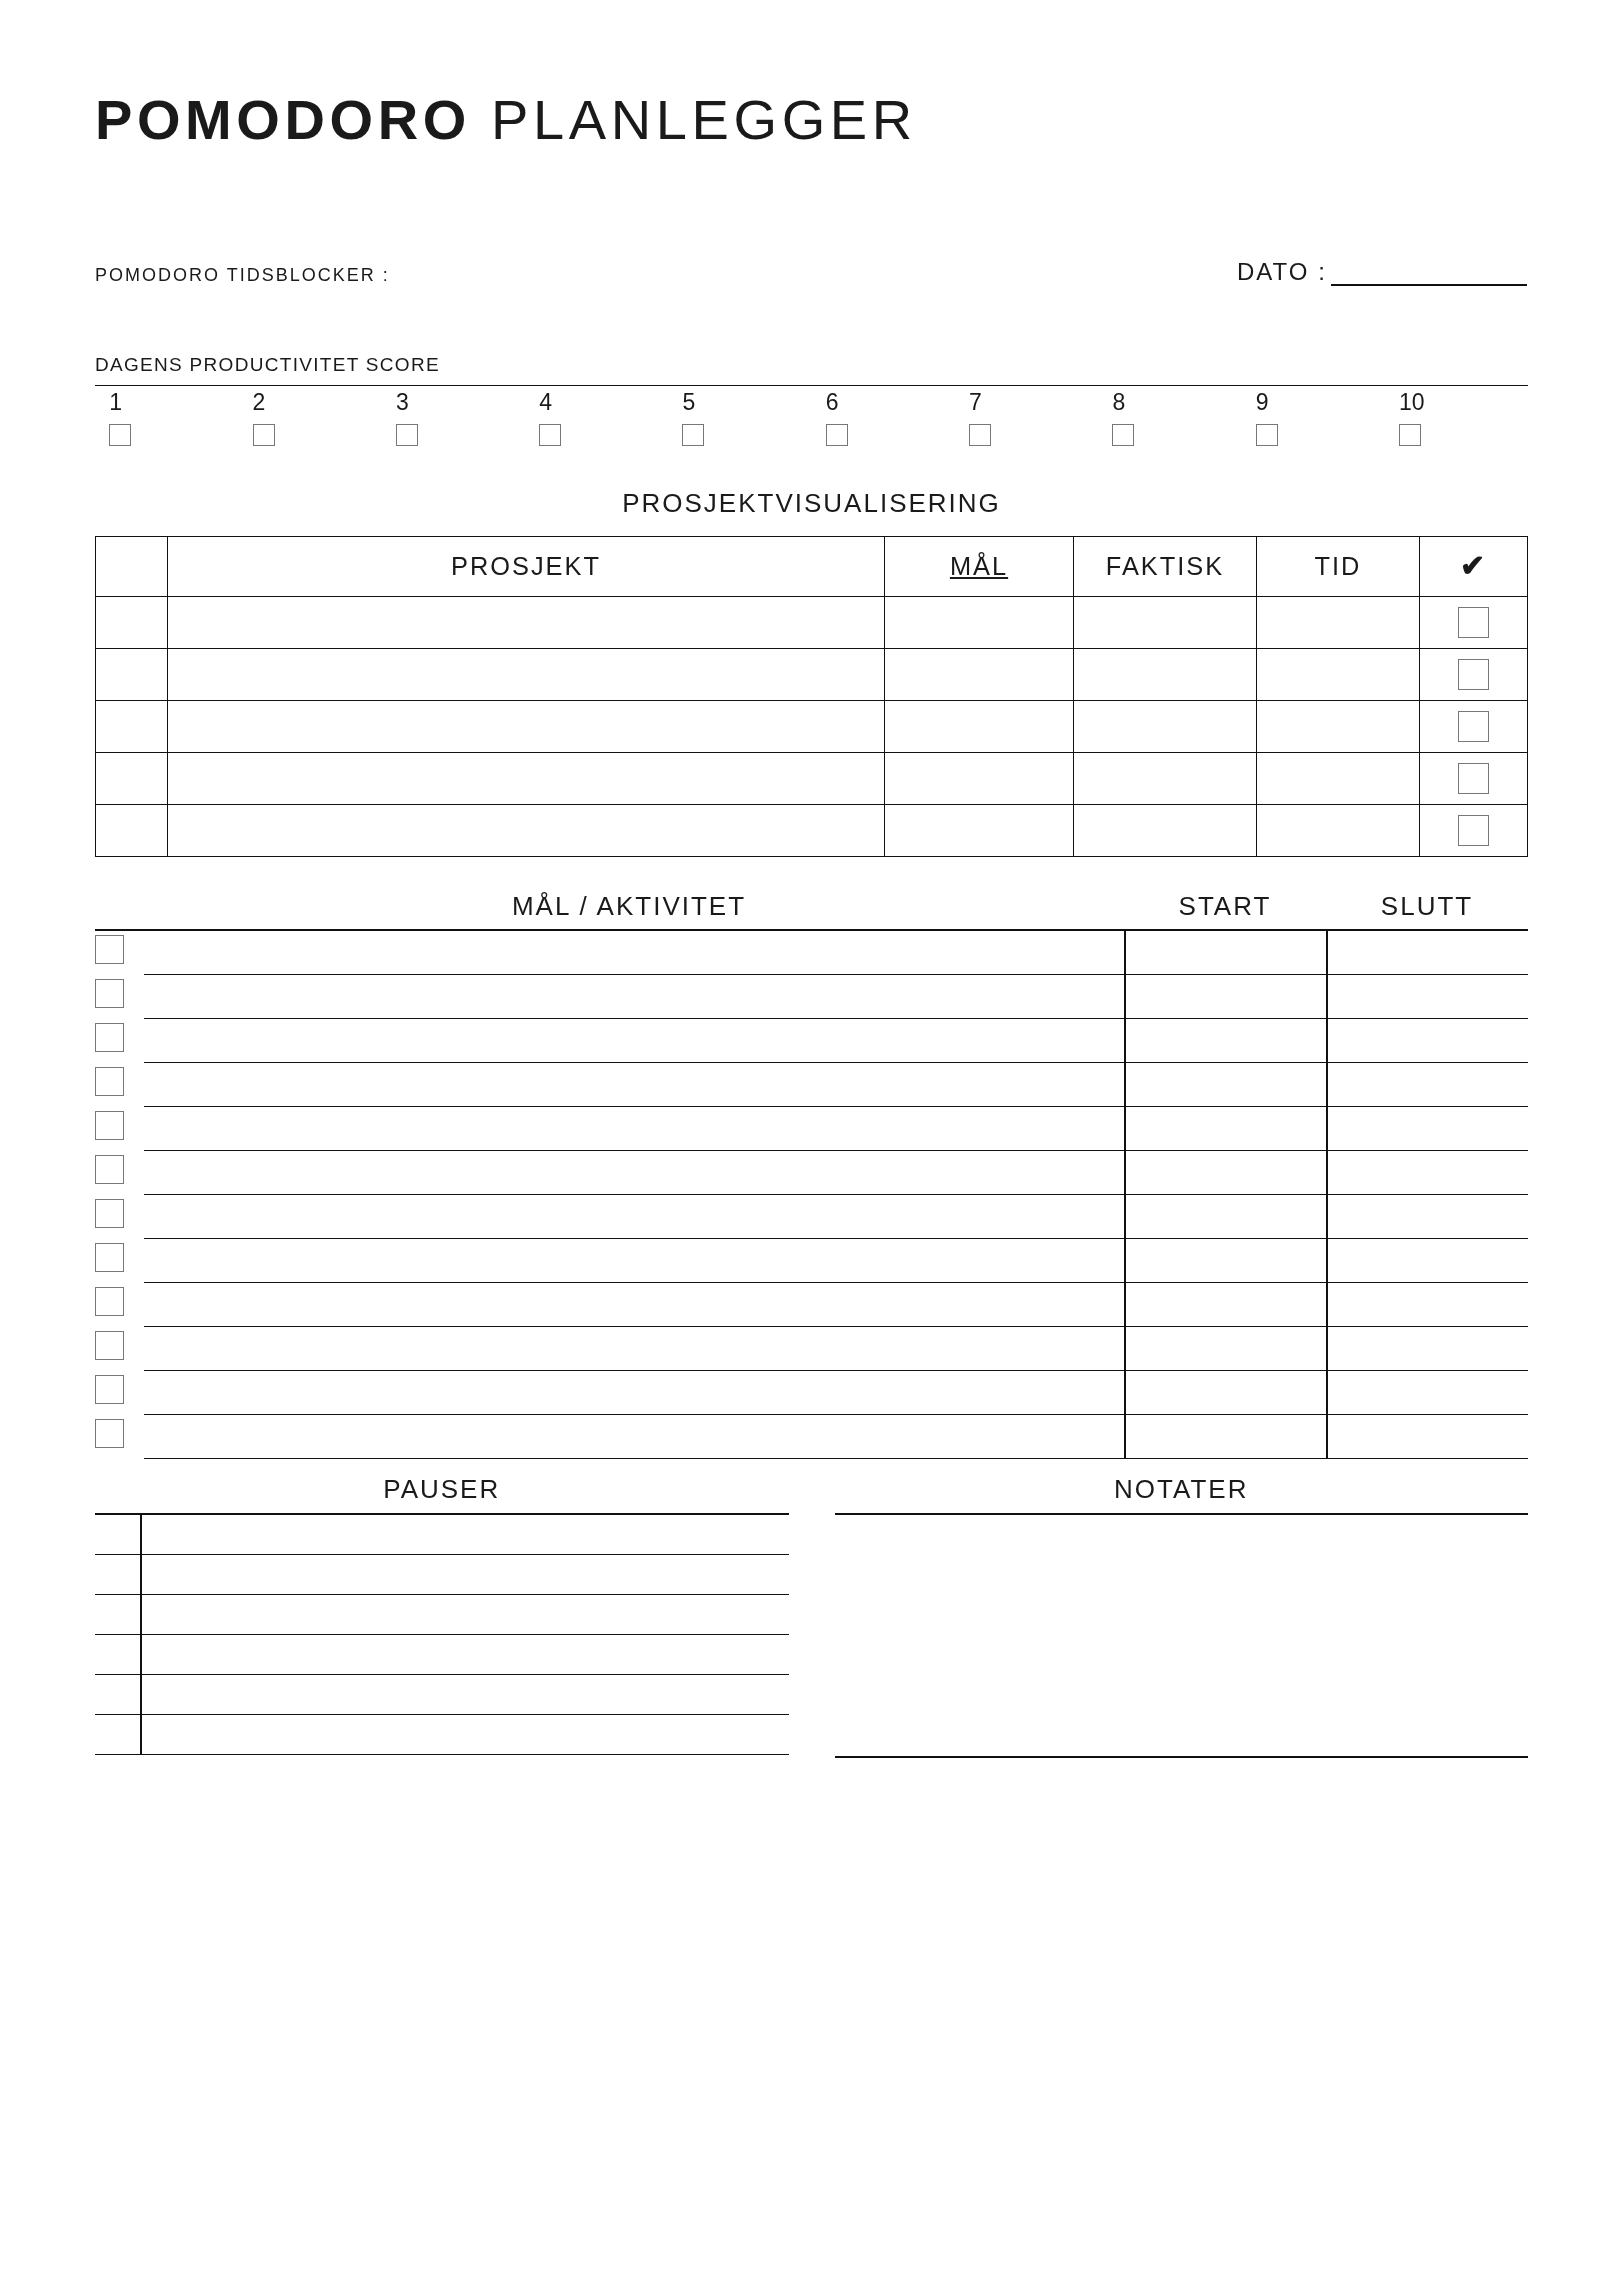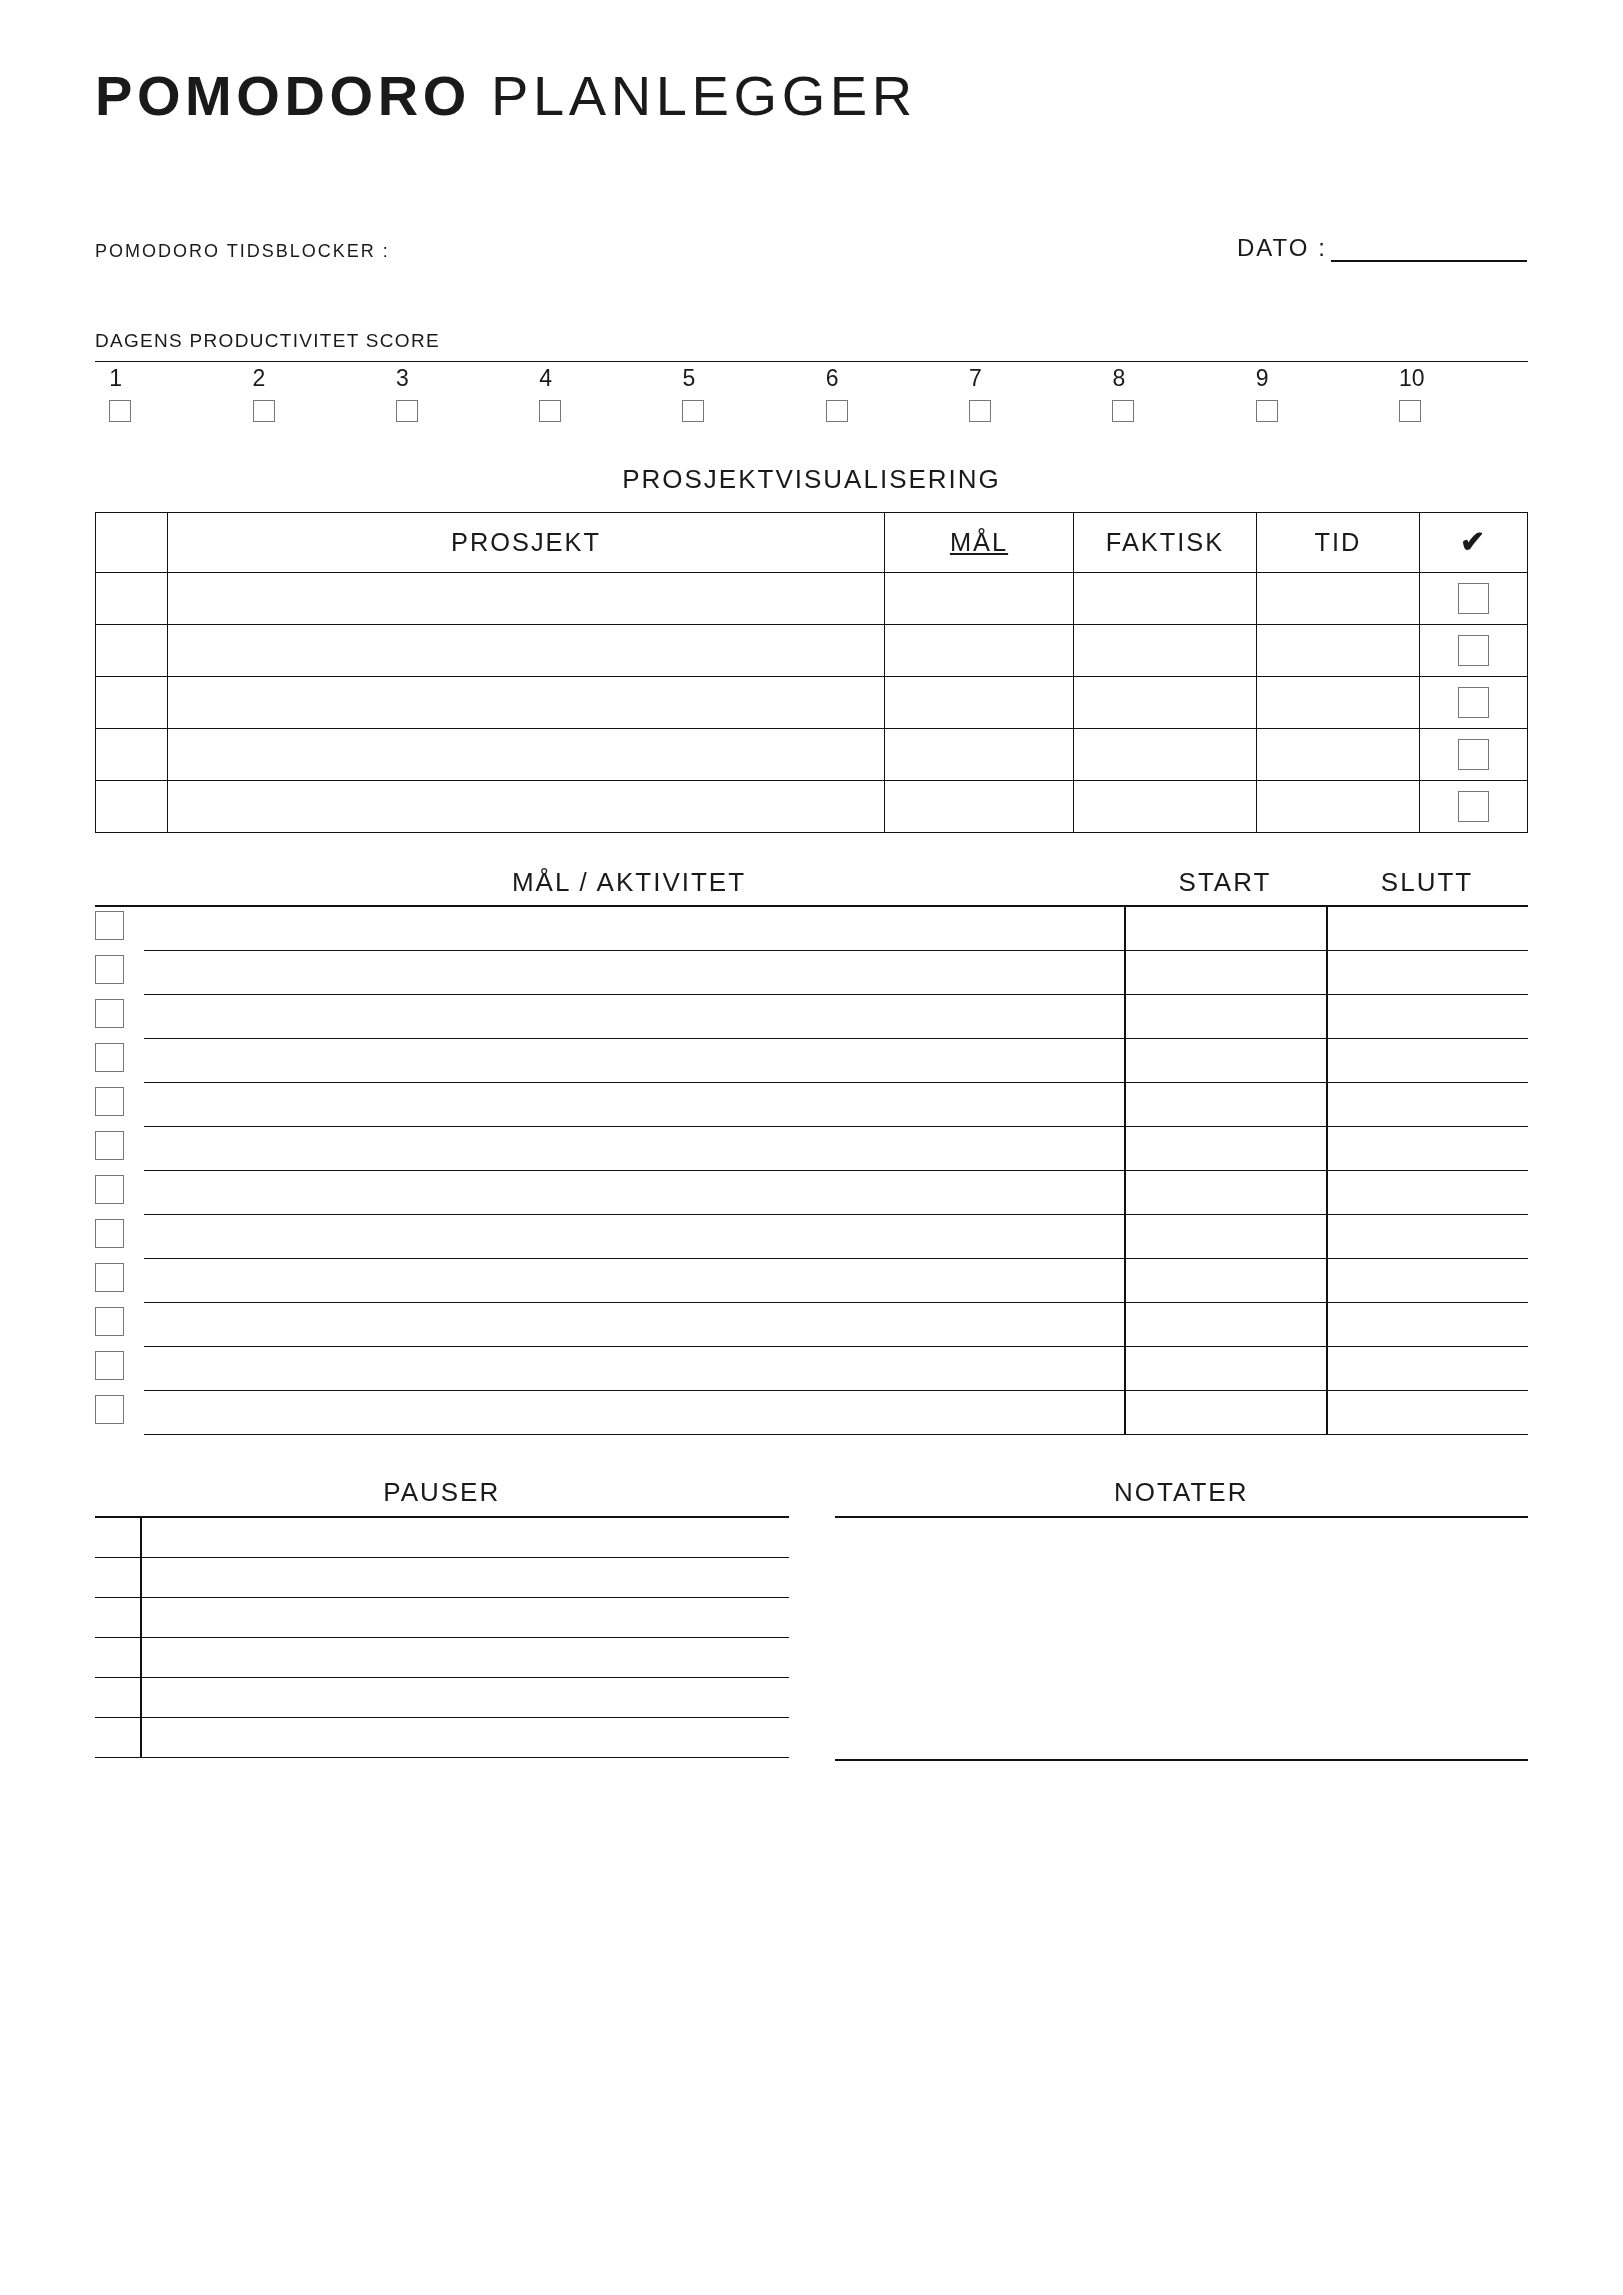--- a/index.html
+++ b/index.html
@@ -9,21 +9,21 @@
     background: #ffffff;
   }
   body {
     font-family: "Liberation Sans", sans-serif;
     color: #1a1a1a;
     position: relative;
   }
   .page {
     width: 1623px;
     height: 1702px;
-    padding: 54px 95px 0 95px;
+    padding: 78px 95px 0 95px;
     position: relative;
     border-radius: 18px;
   }
 
   
   .title {
     font-size: 56px;
     letter-spacing: 4.6px;
     white-space: nowrap;
     margin-top: 13px;
@@ -179,21 +179,21 @@
   .goal-col {
     width: 202px;
     border-bottom: 1.3px solid #111;
     border-left: 2px solid #111;
     height: 100%;
   }
 
   
   .bottom {
     display: flex;
-    margin-top: 42px;
+    margin-top: 15px;
     gap: 46px;
   }
   .bottom-col { flex: 1; }
   .bottom-title {
     text-align: center;
     font-size: 26px;
     letter-spacing: 2px;
     margin-bottom: 7.8px;
   }
   .bottom-rule { border-top: 2.6px solid #111; }

